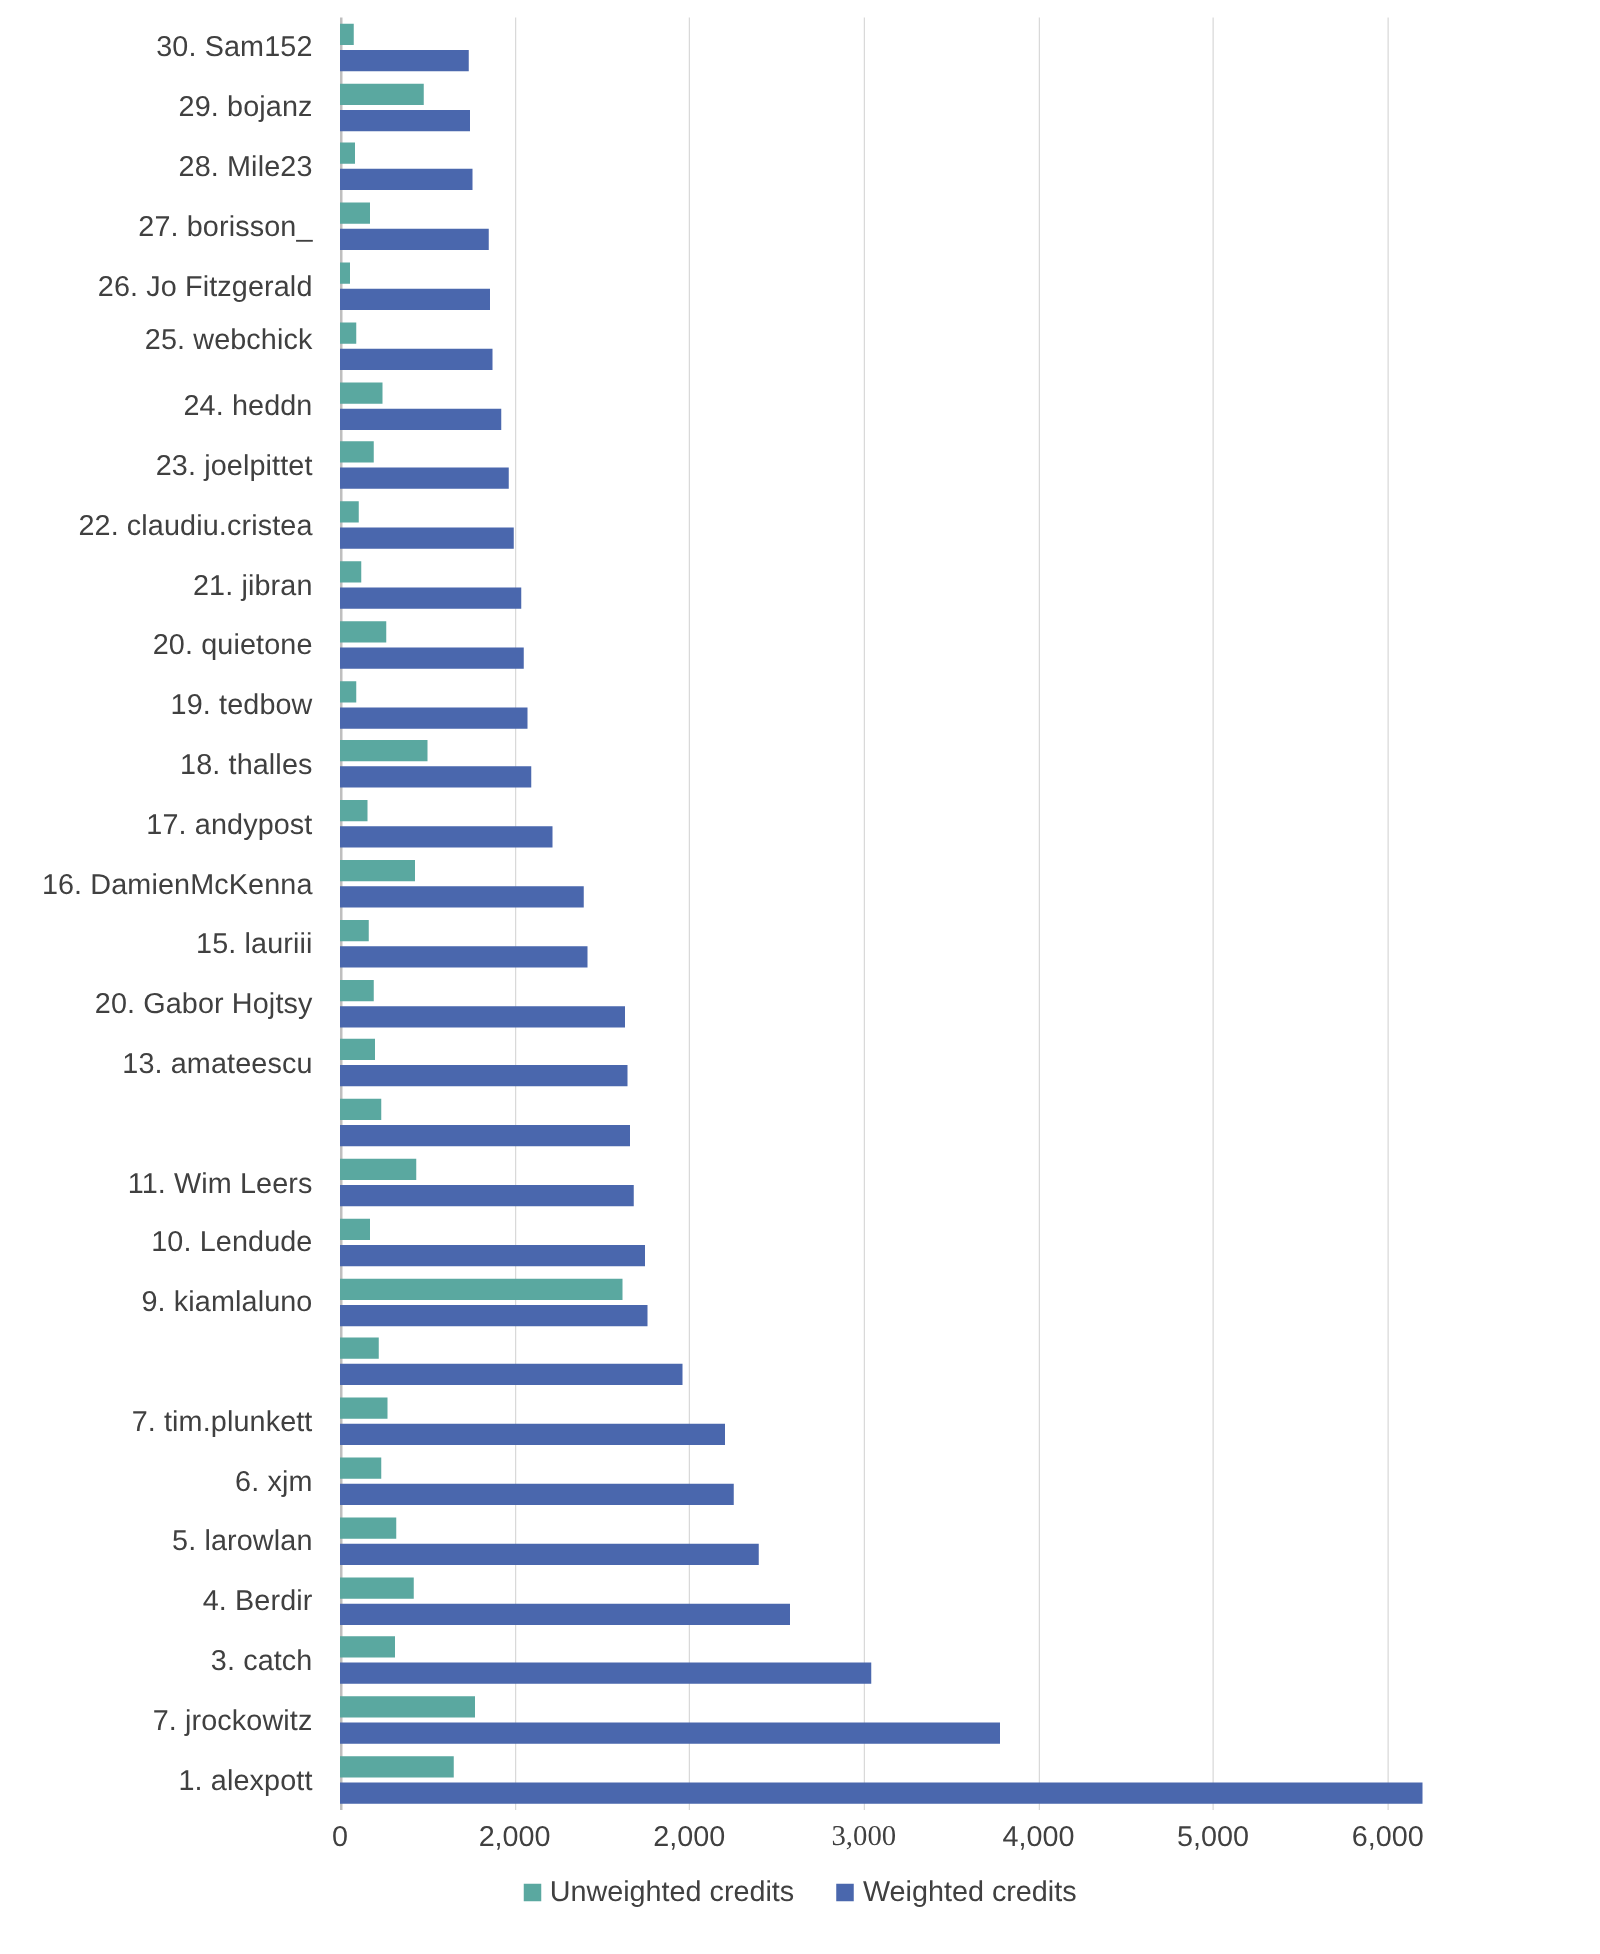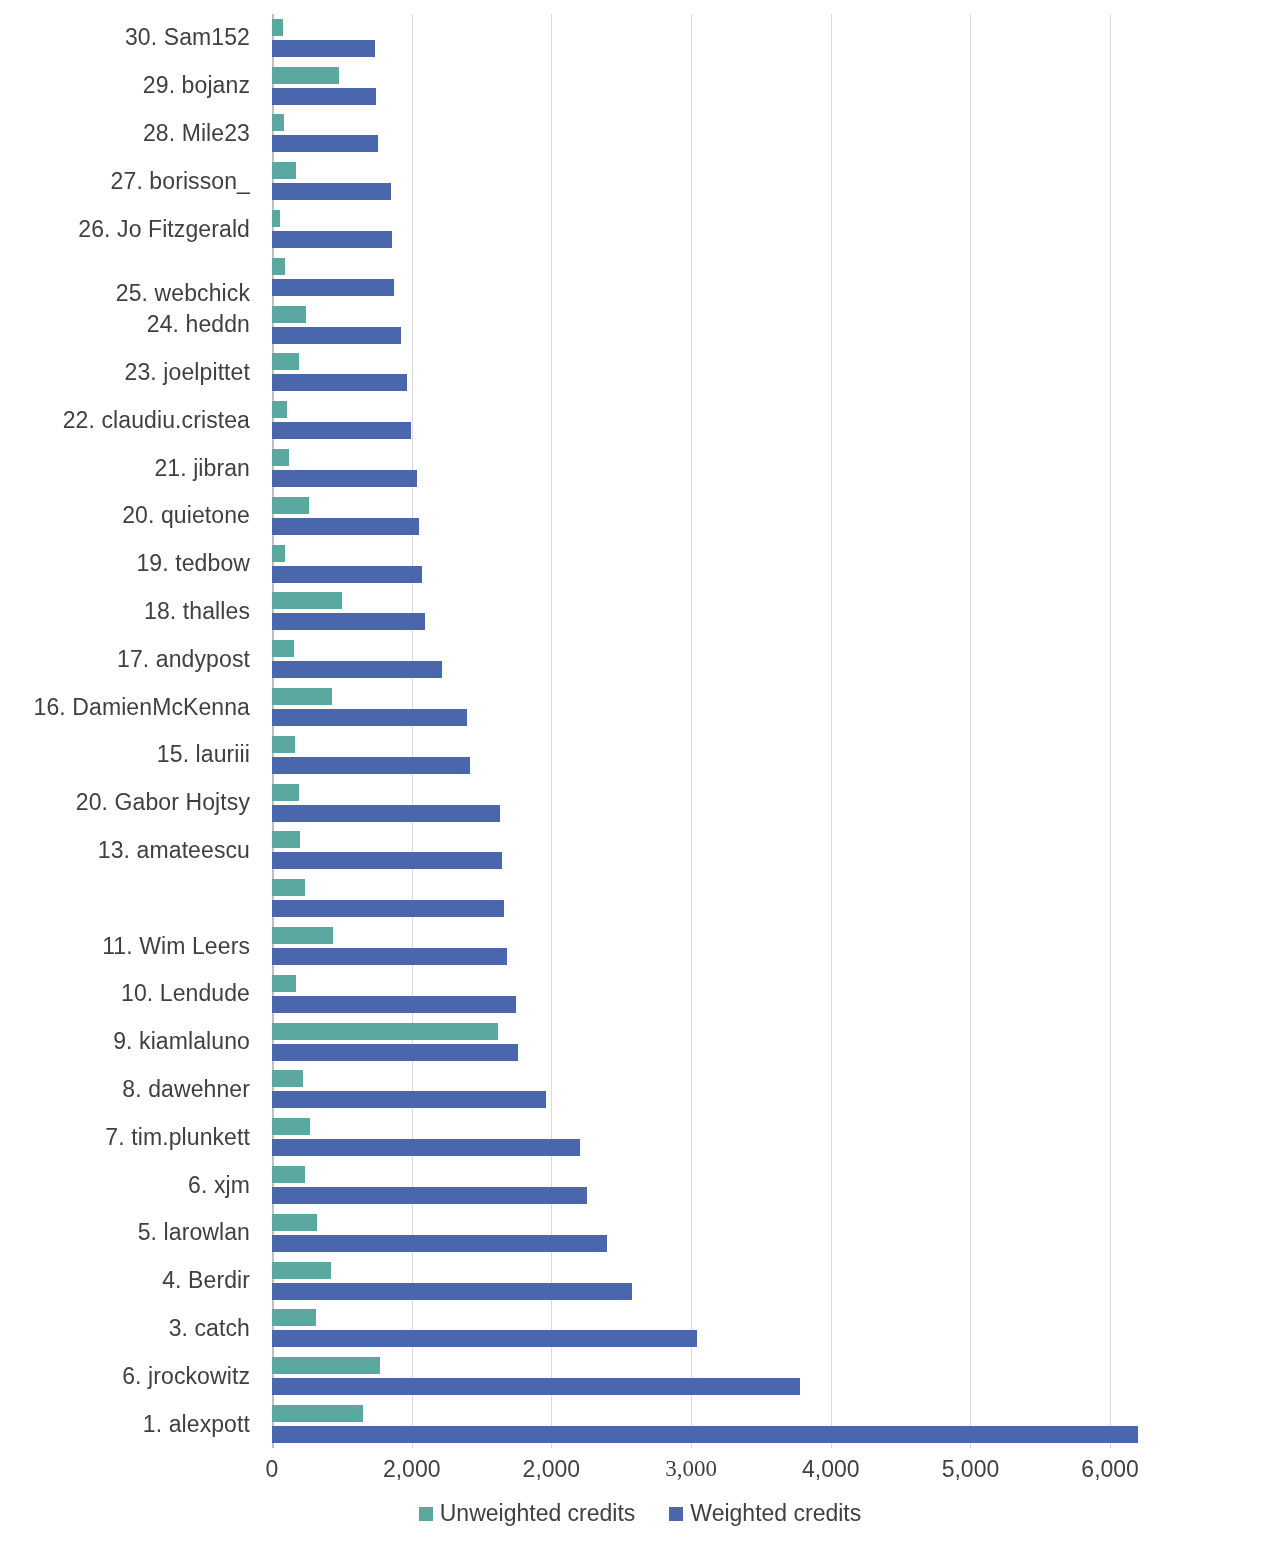--- a/index.html
+++ b/index.html
@@ -156,21 +156,21 @@
       </div>
       <div class="cat-row" style="top: 95.6px; height: 47.8px;">
         <span class="cat-label">28. Mile23</span>
       </div>
       <div class="cat-row" style="top: 143.4px; height: 47.8px;">
         <span class="cat-label">27. borisson_</span>
       </div>
       <div class="cat-row" style="top: 191.2px; height: 47.8px;">
         <span class="cat-label">26. Jo Fitzgerald</span>
       </div>
-      <div class="cat-row" style="top: 245px; height: 47.8px; align-items: flex-end;">
+      <div class="cat-row" style="top: 234px; height: 47.8px;">
         <span class="cat-label">25. webchick</span>
       </div>
       <div class="cat-row" style="top: 286.8px; height: 47.8px;">
         <span class="cat-label">24. heddn</span>
       </div>
       <div class="cat-row" style="top: 334.6px; height: 47.8px;">
         <span class="cat-label">23. joelpittet</span>
       </div>
       <div class="cat-row" style="top: 382.4px; height: 47.8px;">
         <span class="cat-label">22. claudiu.cristea</span>
@@ -204,40 +204,37 @@
       </div>
       <div class="cat-row" style="top: 908.2px; height: 47.8px;">
         <span class="cat-label">11. Wim Leers</span>
       </div>
       <div class="cat-row" style="top: 956px; height: 47.8px; margin-left: 16px;">
         <span class="cat-label">10. Lendude</span>
       </div>
       <div class="cat-row" style="top: 1003.8px; height: 47.8px;">
         <span class="cat-label">9. kiamlaluno</span>
       </div>
-      <div class="cat-row" style="top: 1051.6px; height: 47.8px;">
-        <span class="cat-label">8. dawehner</span>
-      </div>
       <div class="cat-row" style="top: 1099.4px; height: 47.8px;">
         <span class="cat-label">7. tim.plunkett</span>
       </div>
       <div class="cat-row" style="top: 1147.2px; height: 47.8px;">
         <span class="cat-label">6. xjm</span>
       </div>
       <div class="cat-row" style="top: 1195px; height: 47.8px;">
         <span class="cat-label">5. larowlan</span>
       </div>
       <div class="cat-row" style="top: 1242.8px; height: 47.8px;">
         <span class="cat-label">4. Berdir</span>
       </div>
       <div class="cat-row" style="top: 1290.6px; height: 47.8px;">
         <span class="cat-label">3. catch</span>
       </div>
       <div class="cat-row" style="top: 1338.4px; height: 47.8px;">
-        <span class="cat-label">6. jrockowitz</span>
+        <span class="cat-label">7. jrockowitz</span>
       </div>
       <div class="cat-row" style="top: 1386.2px; height: 47.8px;">
         <span class="cat-label">1. alexpott</span>
       </div>
     </div>
 
   <div class="plot-area">
     <div class="gridlines">
         <div class="gridline" style="left: 139.692px;"></div>
         <div class="gridline" style="left: 279.385px;"></div>

